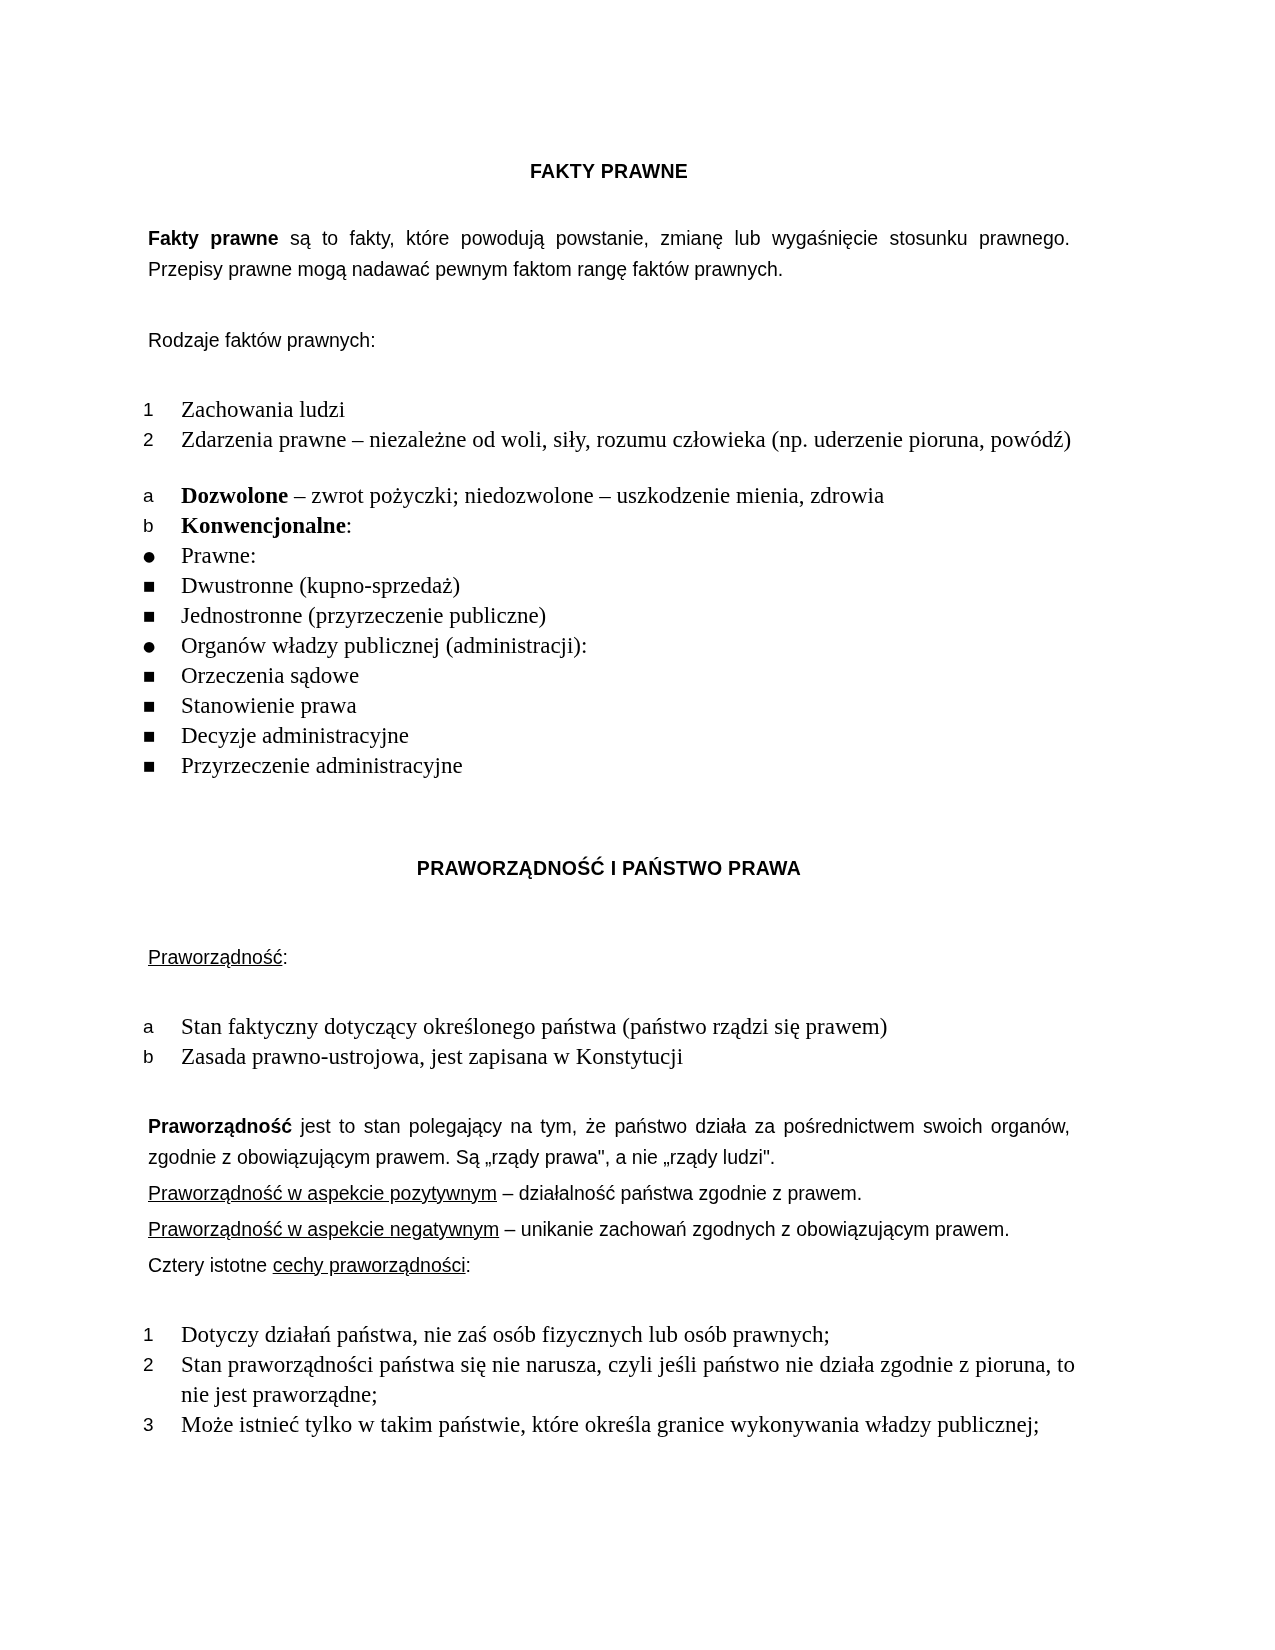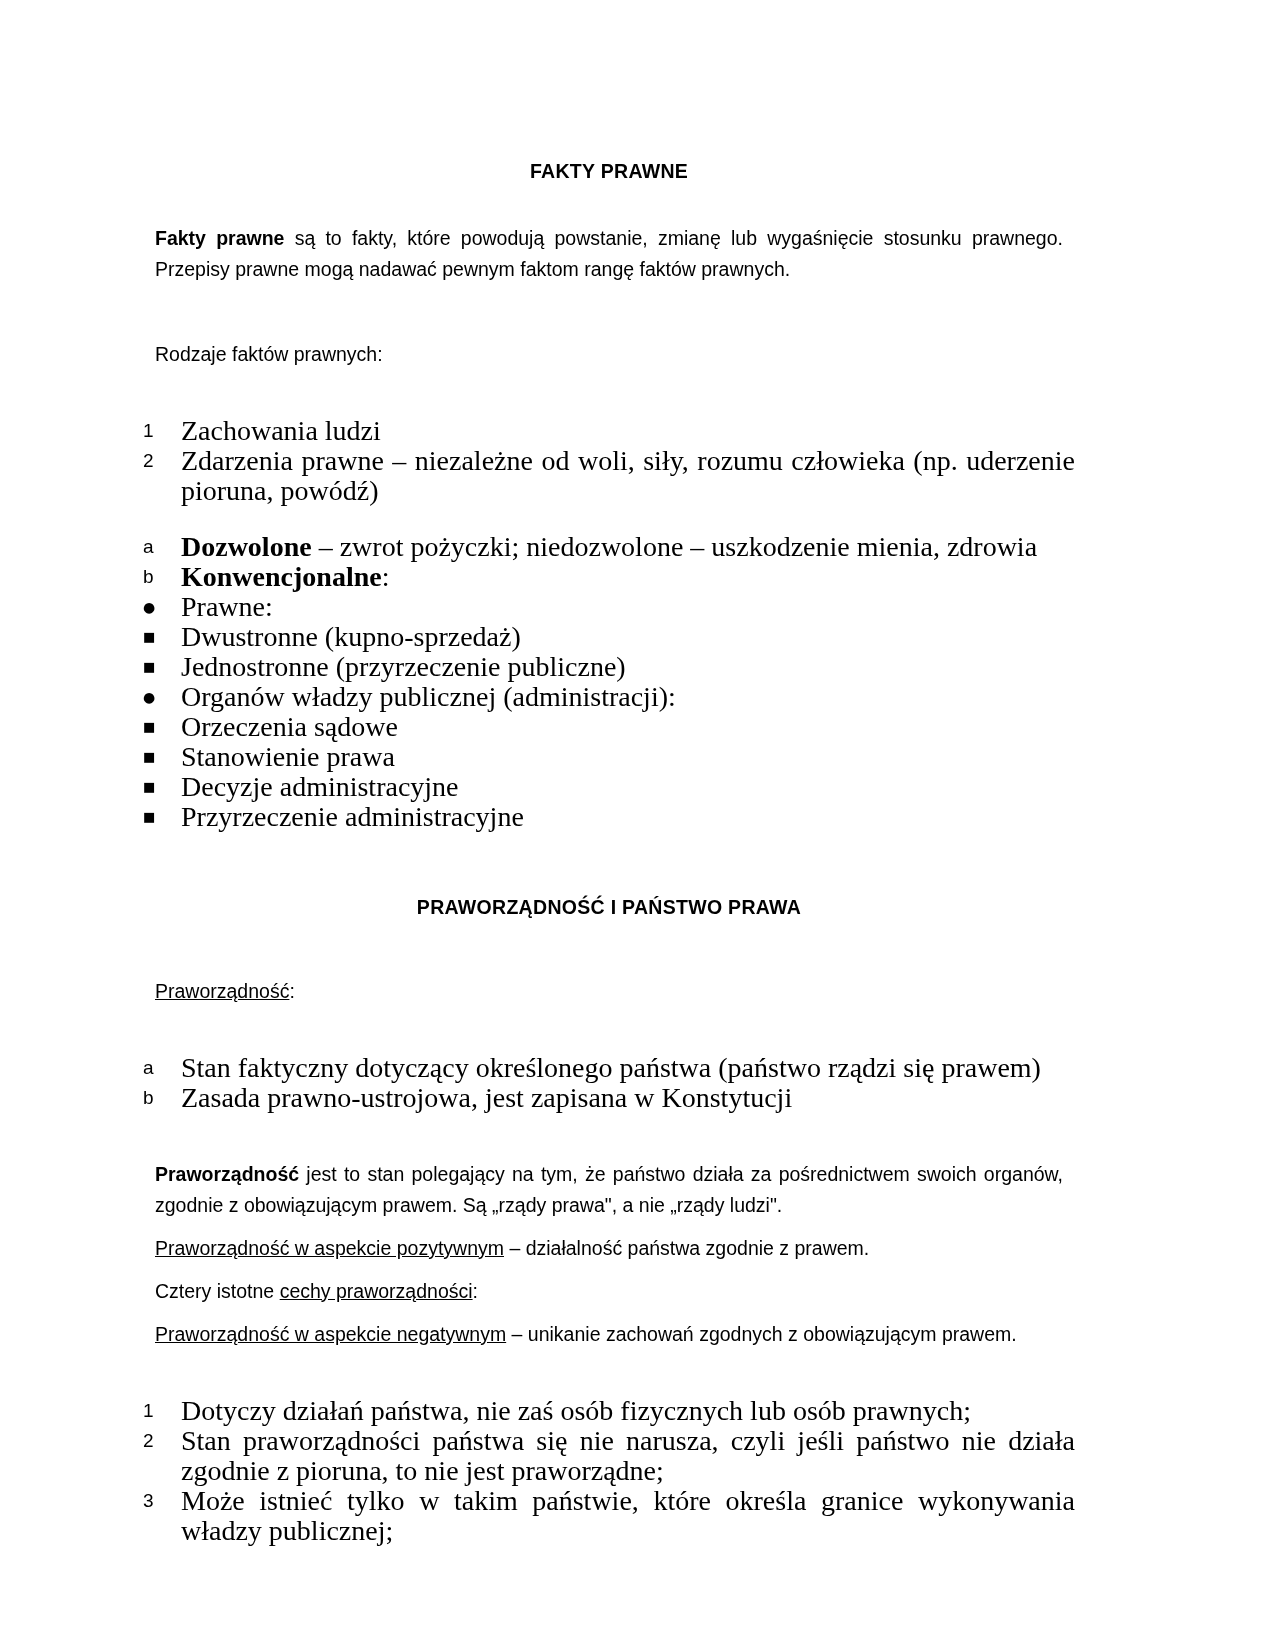--- a/index.html
+++ b/index.html
@@ -36,29 +36,29 @@
     letter-spacing: 0.3px;
     margin: 0 0 40px 0;
     line-height: 1.2;
   }
   h2.doc-heading-2 {
     font-family: "Liberation Sans", sans-serif;
     font-size: 19.5px;
     font-weight: bold;
     text-align: center;
     letter-spacing: 0.3px;
-    margin: 0;
+    margin: 12px;
     line-height: 1.2;
   }
   p.body-par {
     font-family: "Liberation Sans", sans-serif;
     font-size: 19.5px;
     line-height: 31px;
     text-align: justify;
-    margin: 12px;
+    margin: 5px;
   }
   .b { font-weight: bold; }
   .u { text-decoration: underline; }
   .gap-26 { height: 26px; }
   .gap-30 { height: 30px; }
   .gap-34 { height: 34px; }
   .gap-44 { height: 44px; }
   .gap-64 { height: 64px; }
 
   ul.plain-list {
@@ -89,21 +89,21 @@
     font-size: 14px;
   }
   .marker.square {
     font-family: "DejaVu Sans", sans-serif;
     font-size: 13px;
   }
   .item-text {
     flex: 1 1 auto;
     text-align: justify;
     font-family: "Liberation Serif", serif;
-    font-size: 28px;
+    font-size: 23px;
     line-height: 30px;
   }
   .list-indent-1 { margin-left: 36px; }
   .list-indent-2 { margin-left: 36px; }
 </style>
 </head>
 <body>
 
 <div class="page">
   <div class="content">
@@ -198,23 +198,23 @@
         <span class="item-text">Zasada prawno-ustrojowa, jest zapisana w Konstytucji</span>
       </li>
     </ul>
 
     <div class="gap-34"></div>
 
     <p class="body-par"><span class="b">Praworządność</span><span> jest to stan polegający na tym, że państwo działa za pośrednictwem swoich organów, zgodnie z obowiązującym prawem. Są „rządy prawa", a nie „rządy ludzi".</span></p>
 
     <p class="body-par"><span class="u">Praworządność w aspekcie pozytywnym</span><span> – działalność państwa zgodnie z prawem.</span></p>
 
+    <p class="body-par"><span class="u">Praworządność w aspekcie negatywnym</span><span> – unikanie zachowań zgodnych z obowiązującym prawem.</span></p>
+
     <p class="body-par"><span>Cztery istotne </span><span class="u">cechy praworządności</span><span>:</span></p>
-
-    <p class="body-par"><span class="u">Praworządność w aspekcie negatywnym</span><span> – unikanie zachowań zgodnych z obowiązującym prawem.</span></p>
 
     <div class="gap-34"></div>
 
     <ul class="plain-list list-indent-1">
       <li class="list-row">
         <span class="marker serif-num">1</span>
         <span class="item-text">Dotyczy działań państwa, nie zaś osób fizycznych lub osób prawnych;</span>
       </li>
       <li class="list-row">
         <span class="marker serif-num">2</span>

